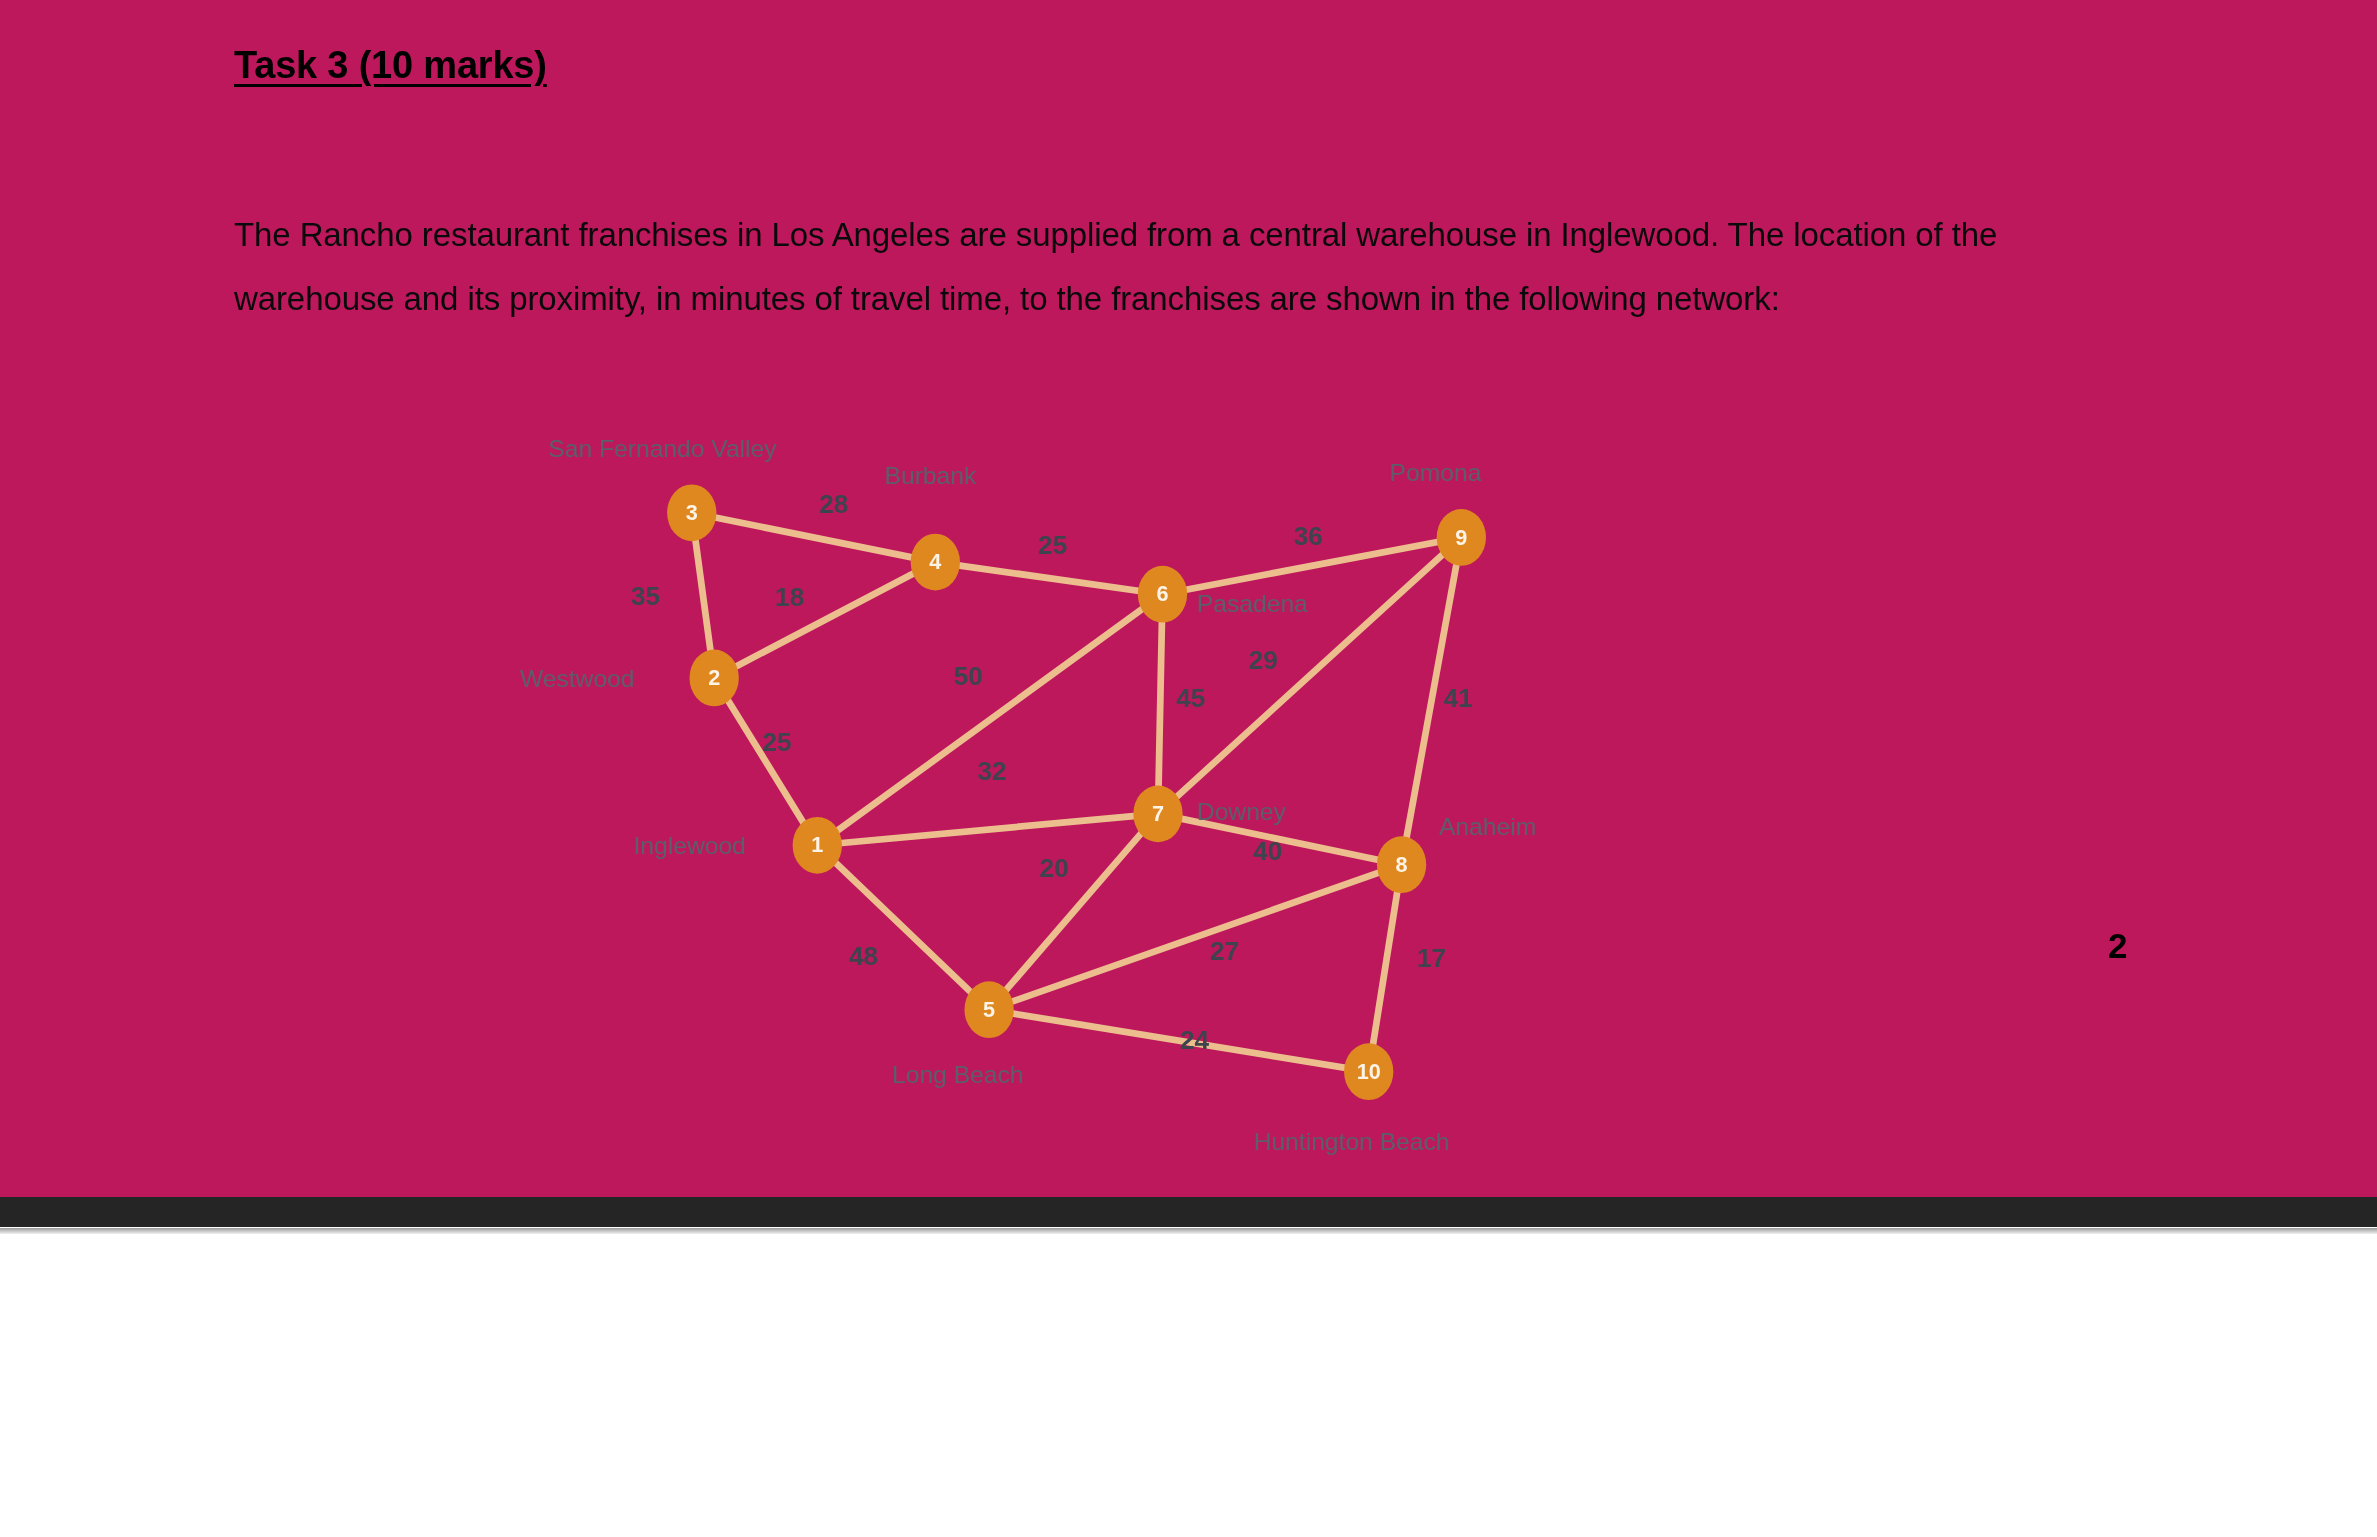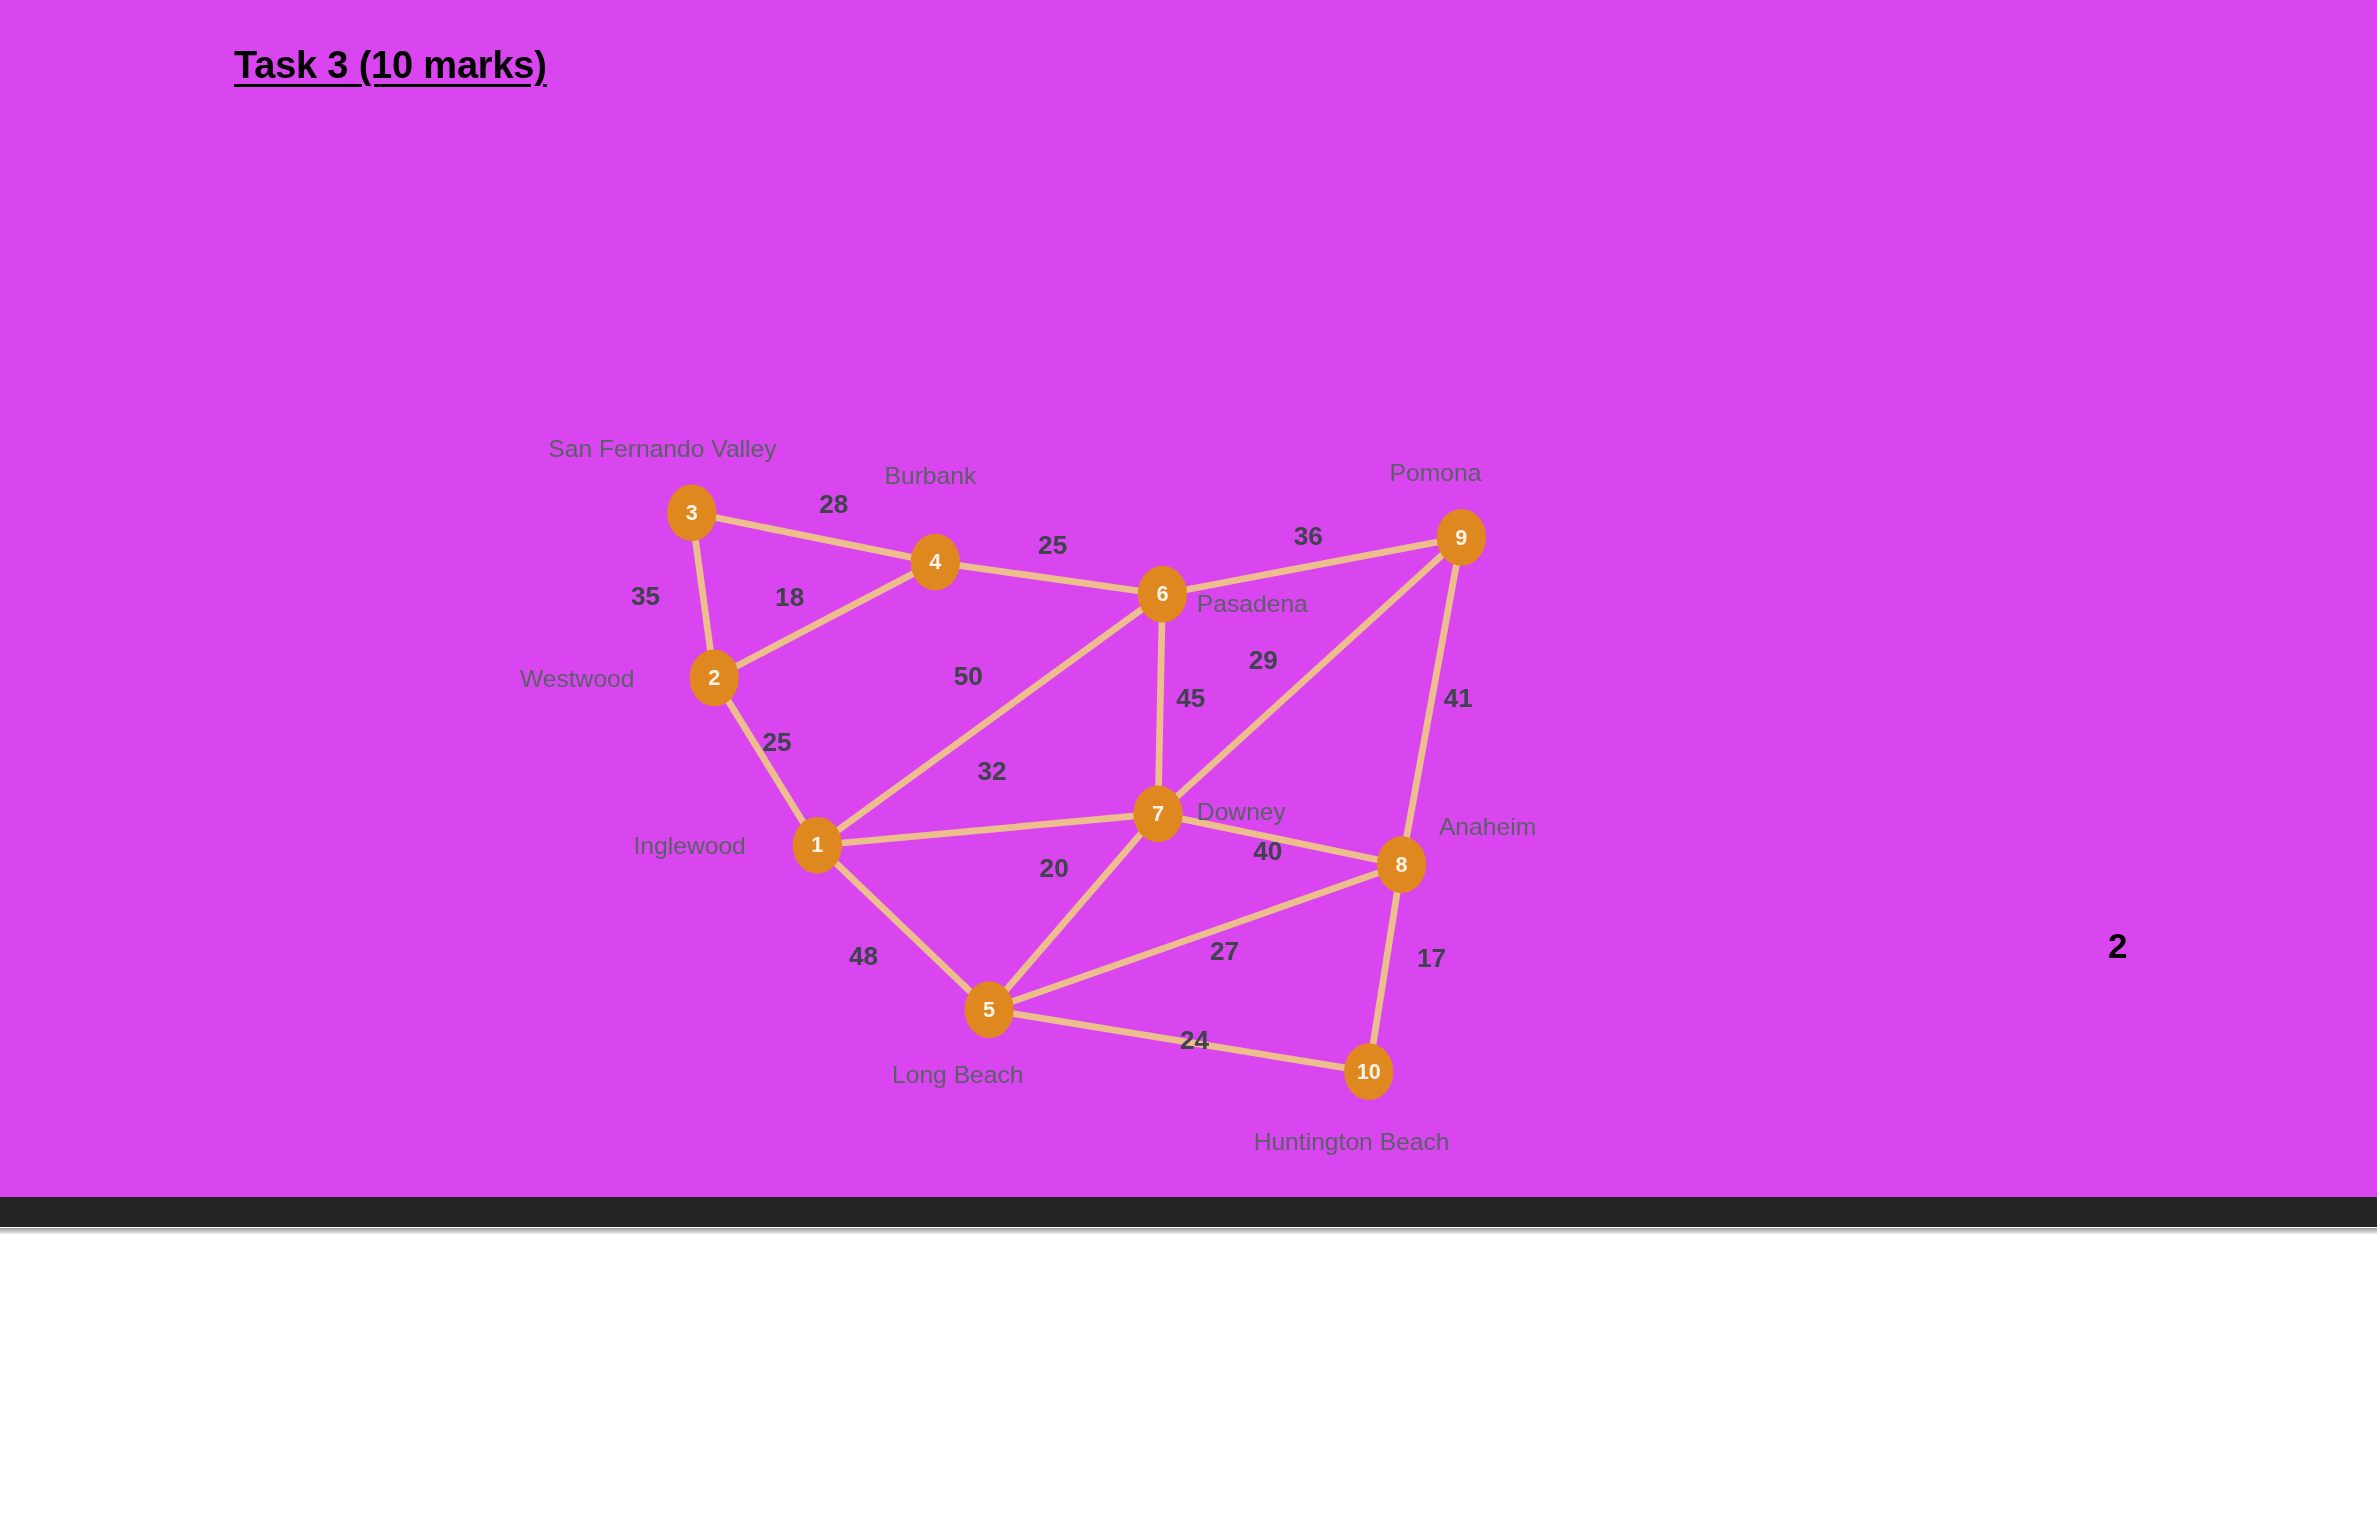--- a/index.html
+++ b/index.html
@@ -13,21 +13,21 @@
     height: 1538px;
     position: relative;
     font-family: "Liberation Sans", sans-serif;
     overflow: hidden;
   }
   .page-top {
     position: absolute;
     left: 0; top: 0;
     width: 2377px;
     height: 1197px;
-    background: #d946ef;
+    background: #be185d;
   }
   .separator-band {
     position: absolute;
     left: 0;
     top: 1197px;
     width: 2377px;
     height: 30px;
     background: #252525;
   }
   .separator-shadow {
@@ -130,20 +130,21 @@
     text-anchor: middle;
   }
 </style>
 </head>
 <body>
 
 <div class="page-top">
 
   <h1 class="task-title">Task 3 (10 marks)</h1>
 
+  <p class="body-para" id="intro-para">The Rancho restaurant franchises in Los Angeles are supplied from a central warehouse in Inglewood. The location of the warehouse and its proximity, in minutes of travel time, to the franchises are shown in the following network:</p>
 
   <div id="network-figure">
     <svg id="network-svg" viewBox="0 0 1560 1060" preserveAspectRatio="xMinYMin meet">
       <g id="edges-group">
           <line x1="262" y1="167" x2="588" y2="233" class="edge-line"></line>
           <line x1="262" y1="167" x2="292" y2="388" class="edge-line"></line>
           <line x1="292" y1="388" x2="588" y2="233" class="edge-line"></line>
           <line x1="588" y1="233" x2="892" y2="276" class="edge-line"></line>
           <line x1="292" y1="388" x2="430" y2="612" class="edge-line"></line>
           <line x1="430" y1="612" x2="892" y2="276" class="edge-line"></line>

